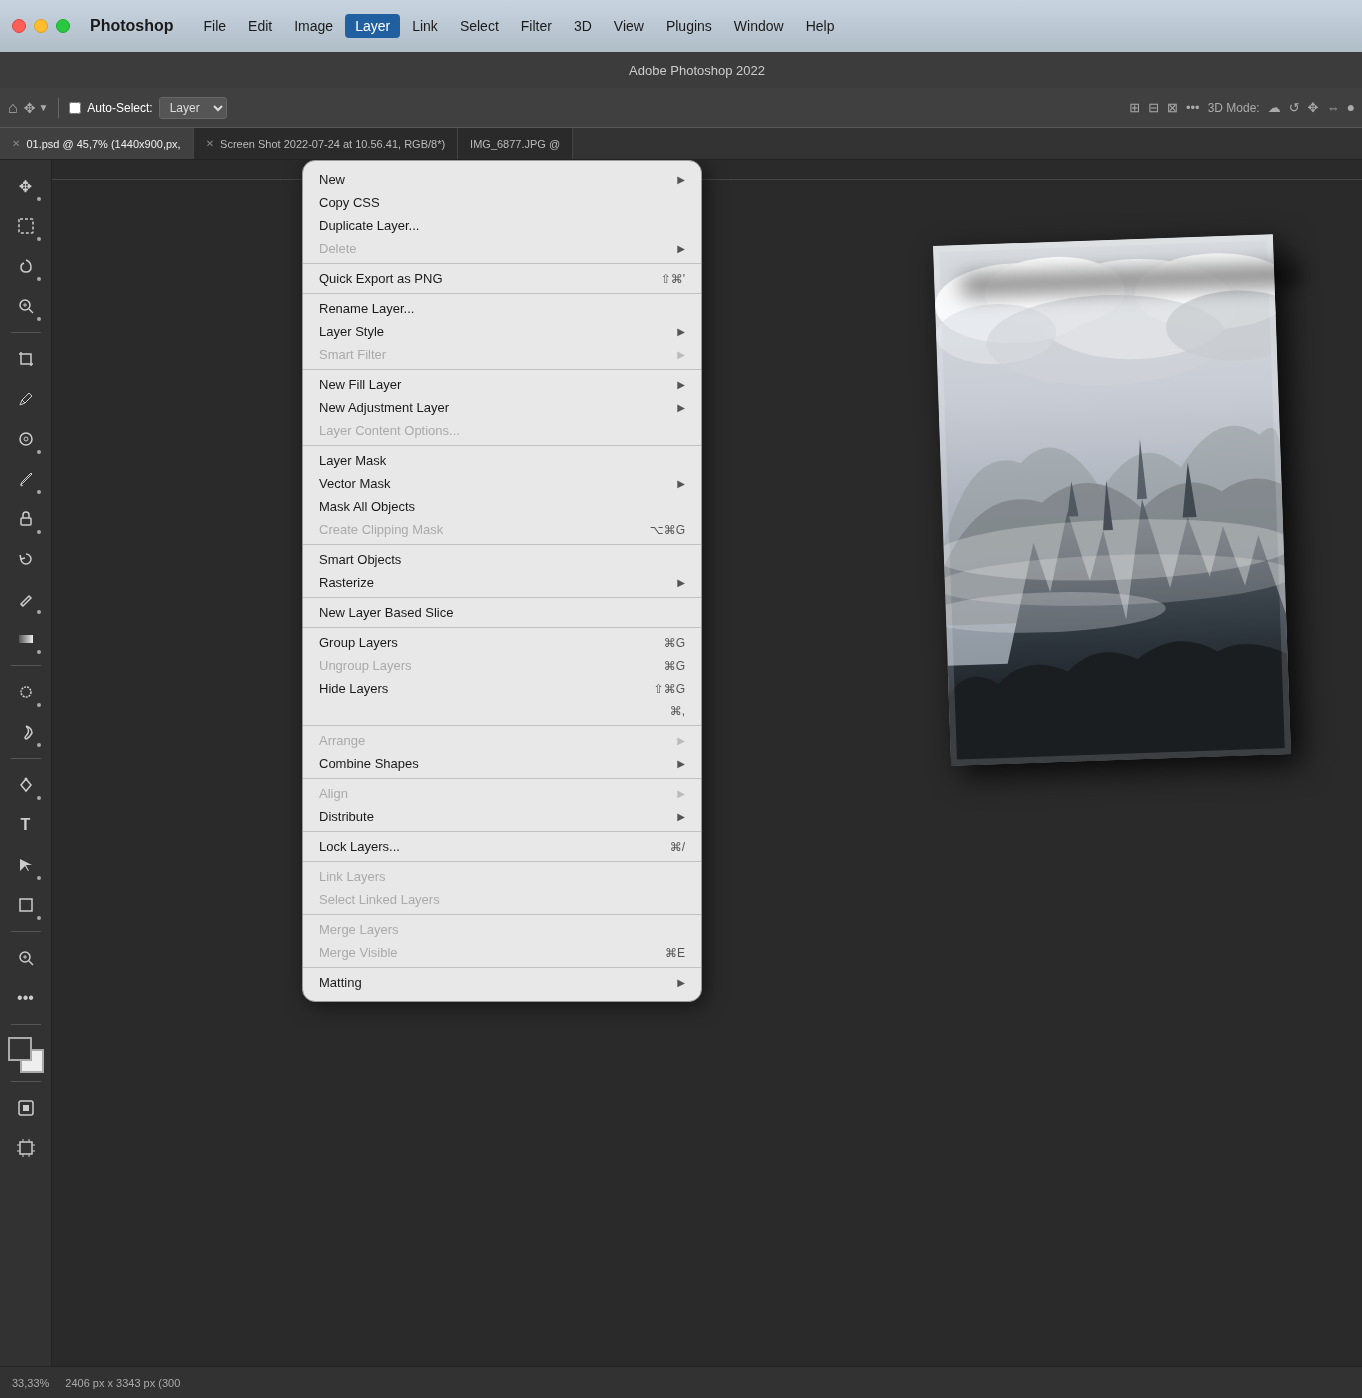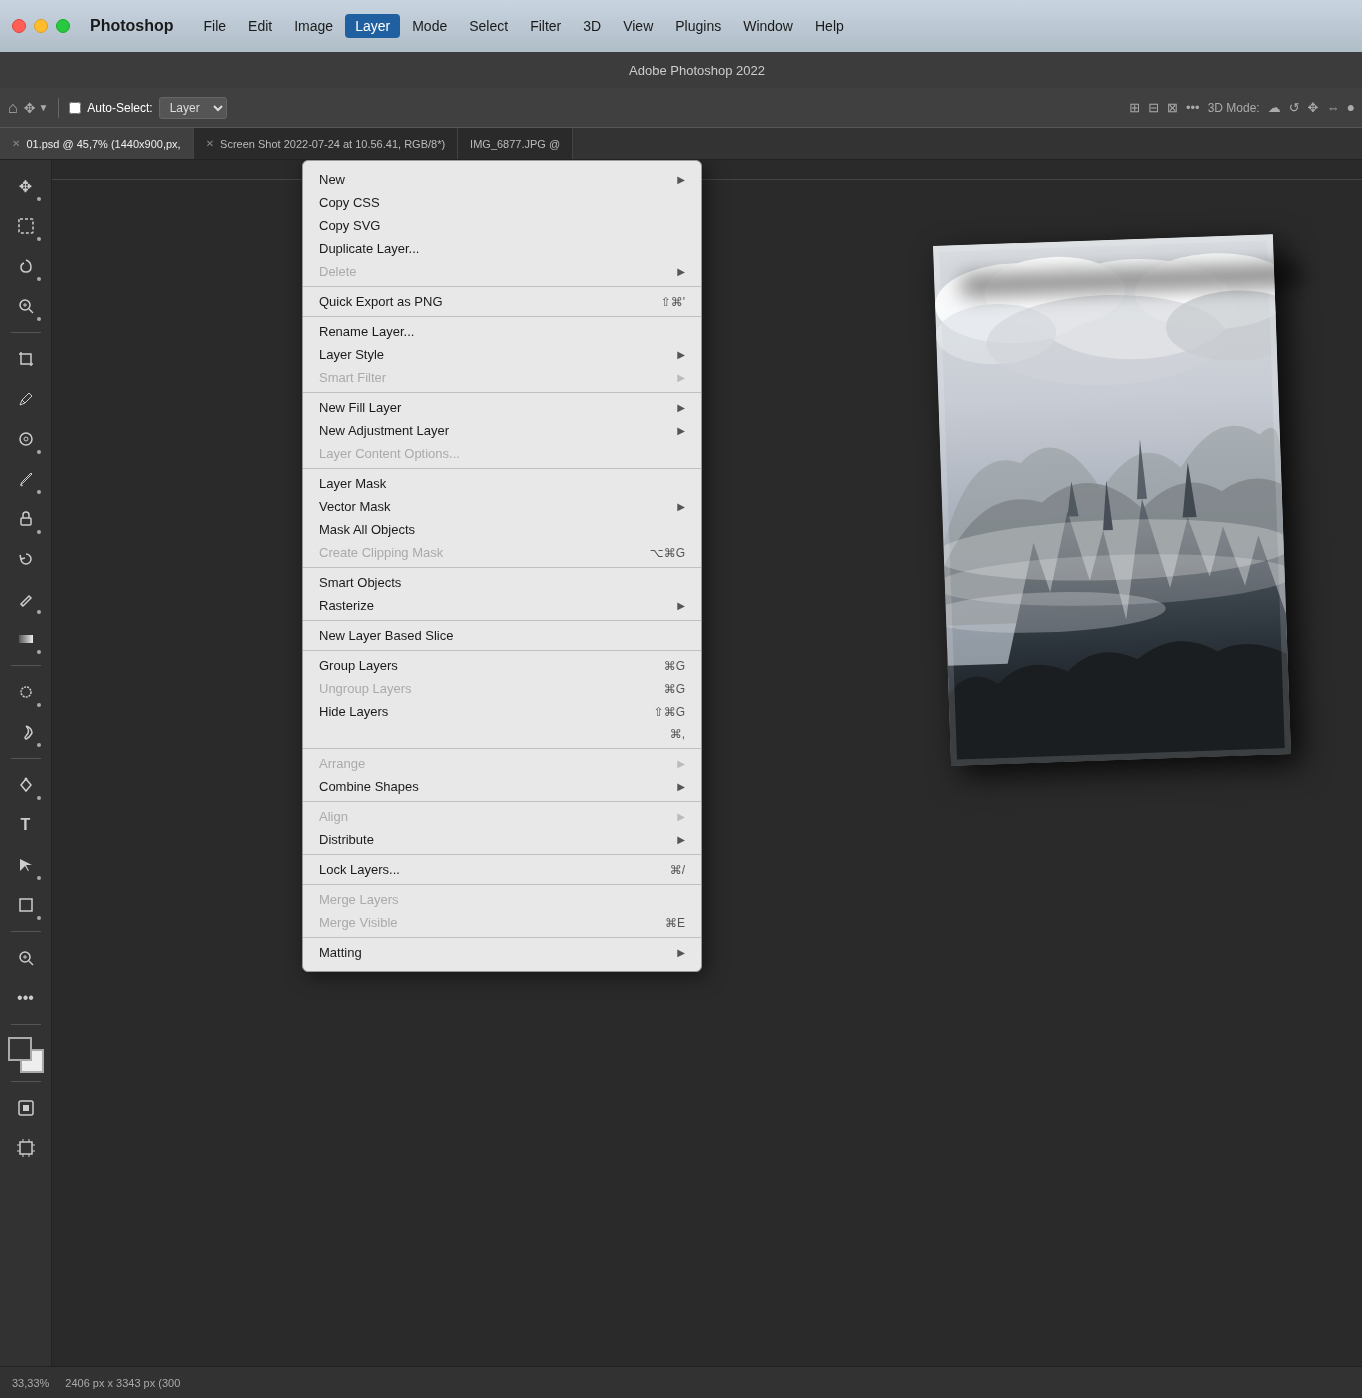--- a/index.html
+++ b/index.html
@@ -356,21 +356,21 @@
       z-index: 200;
     }
 
     .dropdown-menu {
       position: absolute;
       top: 0;
       left: 250px;
       width: 400px;
       background: #e8e8e8;
       border: 1px solid #999;
-      border-radius: 6px;
+      border-radius: 13px;
       box-shadow: 4px 4px 20px rgba(0,0,0,0.5);
       padding: 4px 0;
       font-size: 13px;
     }
 
     .dropdown-section {
       border-bottom: 1px solid #c0c0c0;
       padding: 3px 0;
     }
 
@@ -445,21 +445,21 @@
     <div class="traffic-light yellow"></div>
     <div class="traffic-light green"></div>
   </div>
   <span class="apple-icon"></span>
   <span class="app-name">Photoshop</span>
   <div class="menu-bar">
     <div class="menu-item">File</div>
     <div class="menu-item">Edit</div>
     <div class="menu-item">Image</div>
     <div class="menu-item active">Layer</div>
-    <div class="menu-item">Mode</div>
+    <div class="menu-item">Link</div>
     <div class="menu-item">Select</div>
     <div class="menu-item">Filter</div>
     <div class="menu-item">3D</div>
     <div class="menu-item">View</div>
     <div class="menu-item">Plugins</div>
     <div class="menu-item">Window</div>
     <div class="menu-item">Help</div>
   </div>
 </div>
 
@@ -752,23 +752,20 @@
 
         <div class="dropdown-section">
           <div class="dropdown-item">
             <span class="item-name">New</span>
             <span class="arrow">▶</span>
           </div>
           <div class="dropdown-item">
             <span class="item-name">Copy CSS</span>
           </div>
           <div class="dropdown-item">
-            <span class="item-name">Copy SVG</span>
-          </div>
-          <div class="dropdown-item">
             <span class="item-name">Duplicate Layer...</span>
           </div>
           <div class="dropdown-item disabled">
             <span class="item-name">Delete</span>
             <span class="arrow">▶</span>
           </div>
         </div>
 
         <div class="dropdown-section">
           <div class="dropdown-item">
@@ -879,20 +876,28 @@
           </div>
         </div>
 
         <div class="dropdown-section">
           <div class="dropdown-item">
             <span class="item-name">Lock Layers...</span>
             <span class="shortcut">⌘/</span>
           </div>
         </div>
 
+        <div class="dropdown-section">
+          <div class="dropdown-item disabled">
+            <span class="item-name">Link Layers</span>
+          </div>
+          <div class="dropdown-item disabled">
+            <span class="item-name">Select Linked Layers</span>
+          </div>
+        </div>
 
         <div class="dropdown-section">
           <div class="dropdown-item disabled">
             <span class="item-name">Merge Layers</span>
           </div>
           <div class="dropdown-item disabled">
             <span class="item-name">Merge Visible</span>
             <span class="shortcut">⌘E</span>
           </div>
         </div>

